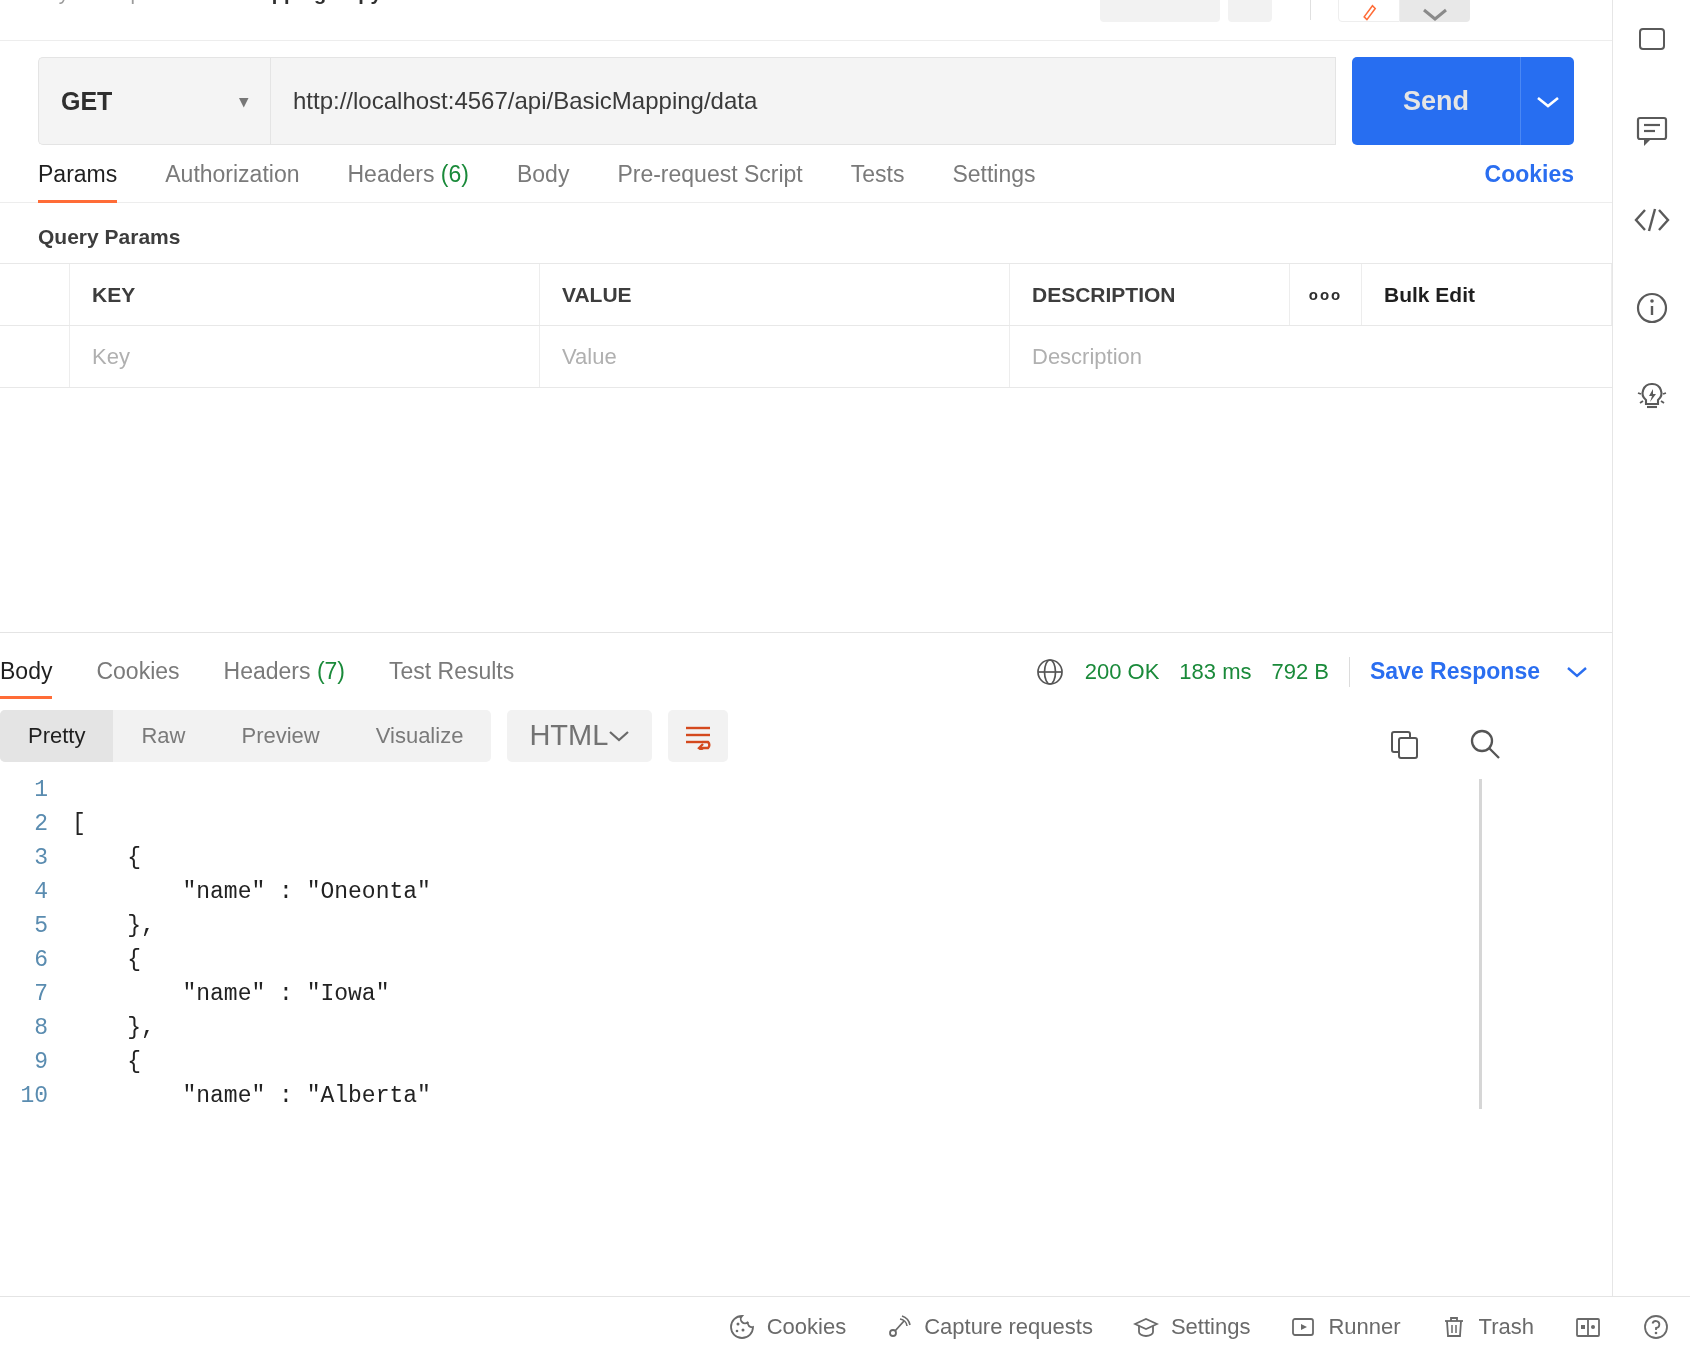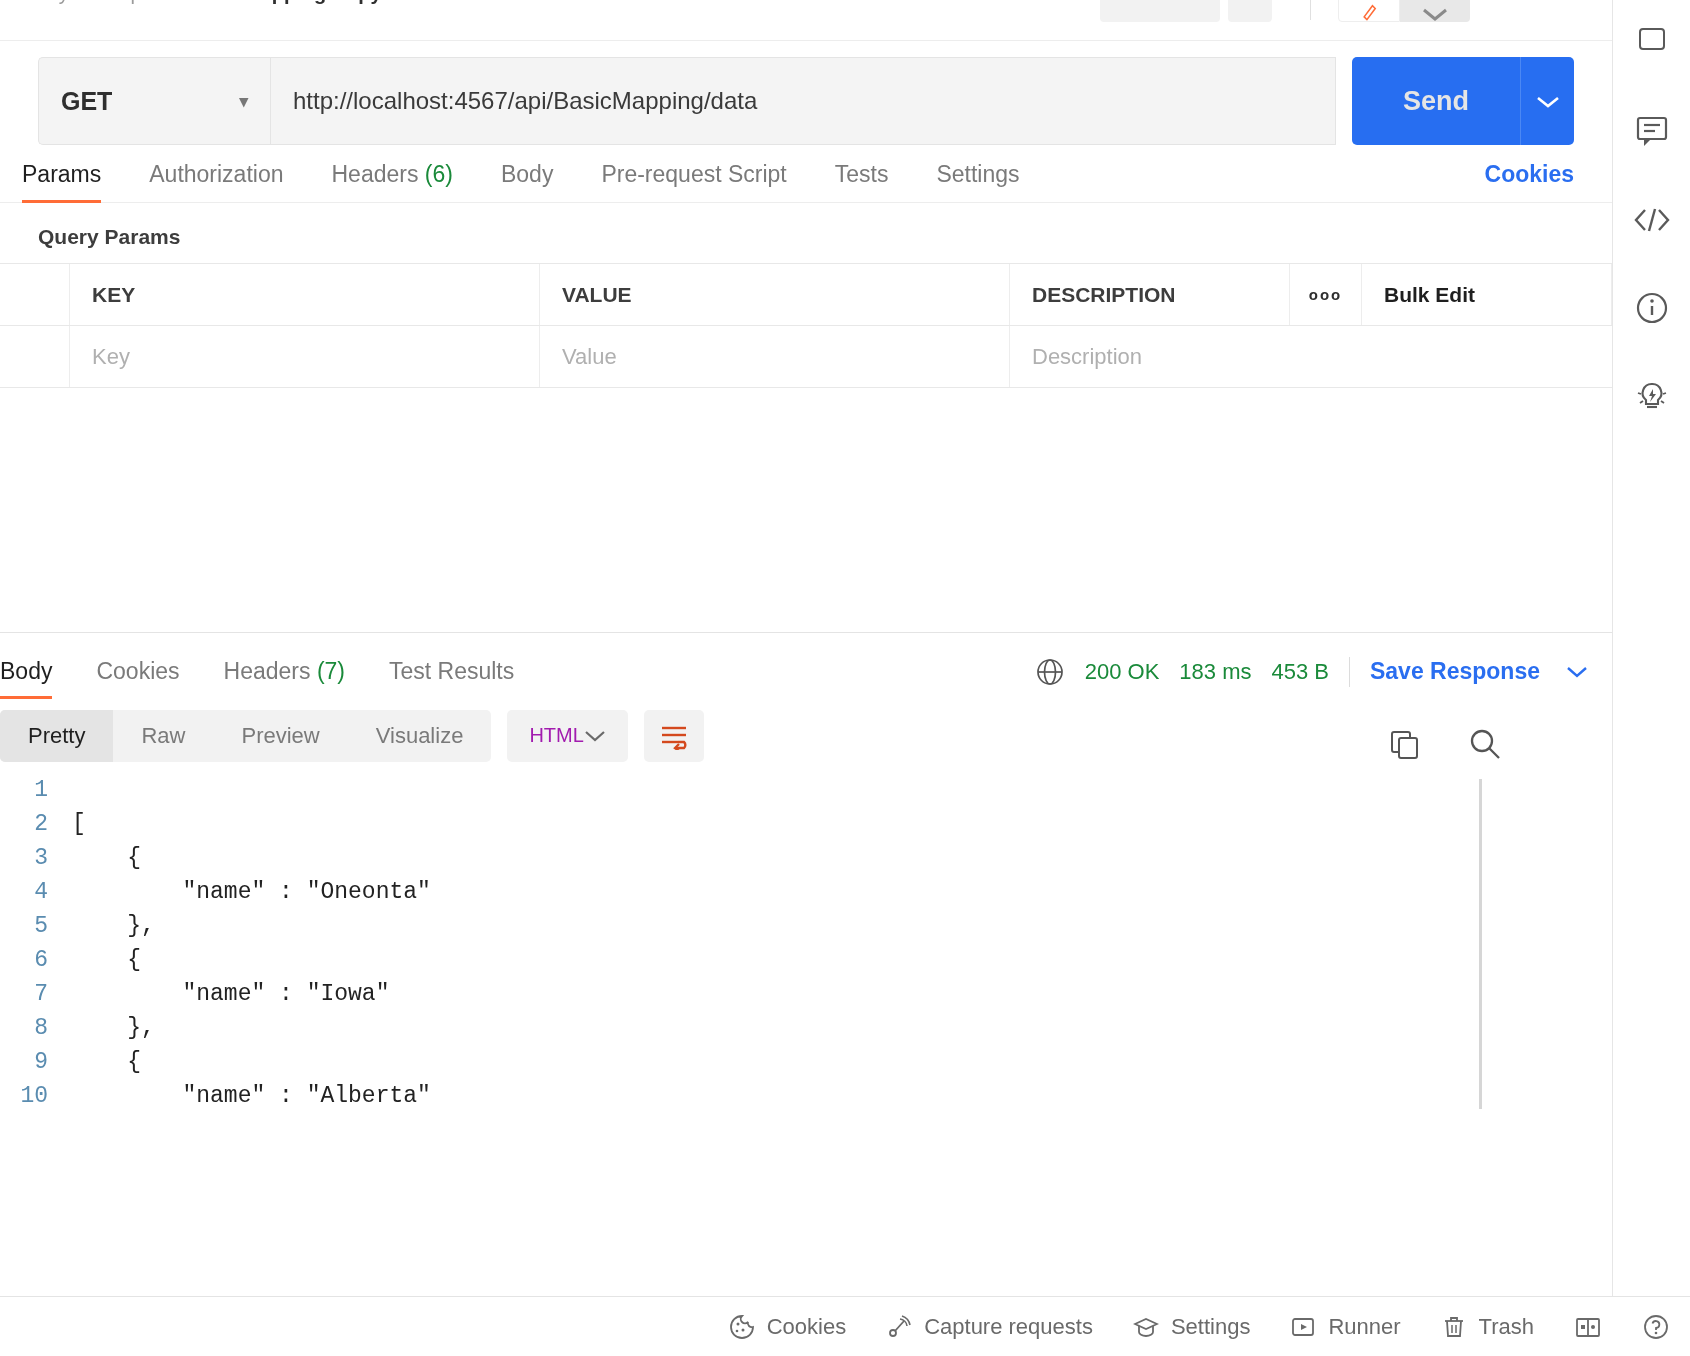--- a/index.html
+++ b/index.html
@@ -81,21 +81,21 @@
   }
   .send-caret {
     width: 54px; background: #276ef1; border-radius: 0 5px 5px 0;
     display: flex; align-items: center; justify-content: center;
     color: #fff; font-size: 20px; cursor: pointer;
     border-left: 1px solid #4b88f4;
   }
 
   
   .req-tabs {
-    display: flex; align-items: flex-end; padding: 0 22px;
+    display: flex; align-items: flex-end; padding: 0 38px;
     border-bottom: 1px solid #ededed; height: 58px; position: relative; flex: 0 0 58px;
   }
   .rtab {
     font-size: 23px; color: #7a7a7a; margin-right: 48px; padding-bottom: 14px;
     cursor: pointer; position: relative; white-space: nowrap;
   }
   .rtab.active { color: #1f1f1f; }
   .rtab.active::after {
     content:""; position: absolute; left: 0; right: 0; bottom: -1px;
     height: 3px; background: #ff6c37;
@@ -160,21 +160,21 @@
   .body-toolbar { display: flex; align-items: center; padding: 10px 0 10px 0; height: 74px; position: relative; flex: 0 0 74px; }
   .seg { display: flex; background: #f2f2f2; border-radius: 5px; overflow: hidden; height: 52px; }
   .seg-item {
     display: flex; align-items: center; padding: 4px 28px;
     font-size: 22px; color: #7a7a7a; cursor: pointer;
   }
   .seg-item.active { background: #e4e4e4; color: #1f1f1f; }
   .fmt-select {
     margin-left: 16px; height: 52px; background: #f2f2f2; border-radius: 5px;
     display: flex; align-items: center; padding: 0 22px;
-    font-size: 20px; color: #a21caf; cursor: pointer;
+    font-size: 29px; color: #737373; cursor: pointer;
   }
   .wrap-btn {
     margin-left: 16px; height: 52px; width: 60px; background: #f2f2f2; border-radius: 5px;
     display: flex; align-items: center; justify-content: center; cursor: pointer;
   }
   .tb-right { position: absolute; right: 110px; bottom: 12px; display: flex; gap: 48px; align-items: center; }
 
   
   .code-area { position: relative; overflow: hidden; flex: 1 1 auto; }
   .code-line { display: flex; height: 34px; align-items: center; font-family: "Liberation Mono", monospace; font-size: 23px; }
@@ -305,21 +305,21 @@
       </div>
 
       <div class="status-wrap">
         <svg width="30" height="30" viewBox="0 0 30 30">
           <circle cx="15" cy="15" r="12" stroke="#555" stroke-width="1.7" fill="none"></circle>
           <ellipse cx="15" cy="15" rx="5.5" ry="12" stroke="#555" stroke-width="1.7" fill="none"></ellipse>
           <line x1="3" y1="15" x2="27" y2="15" stroke="#555" stroke-width="1.7"></line>
         </svg>
         <span class="stat-green">200 OK</span>
         <span class="stat-green">183 ms</span>
-        <span class="stat-green">453 B</span>
+        <span class="stat-green">792 B</span>
         <span class="vdiv"></span>
         <span class="save-resp">
           <span>Save Response</span>
           <svg width="22" height="12" viewBox="0 0 22 12">
             <path d="M2 2 L11 10 L20 2" stroke="#2a6ef0" stroke-width="2.4" fill="none"></path>
           </svg>
         </span>
       </div>
     </div>
 

